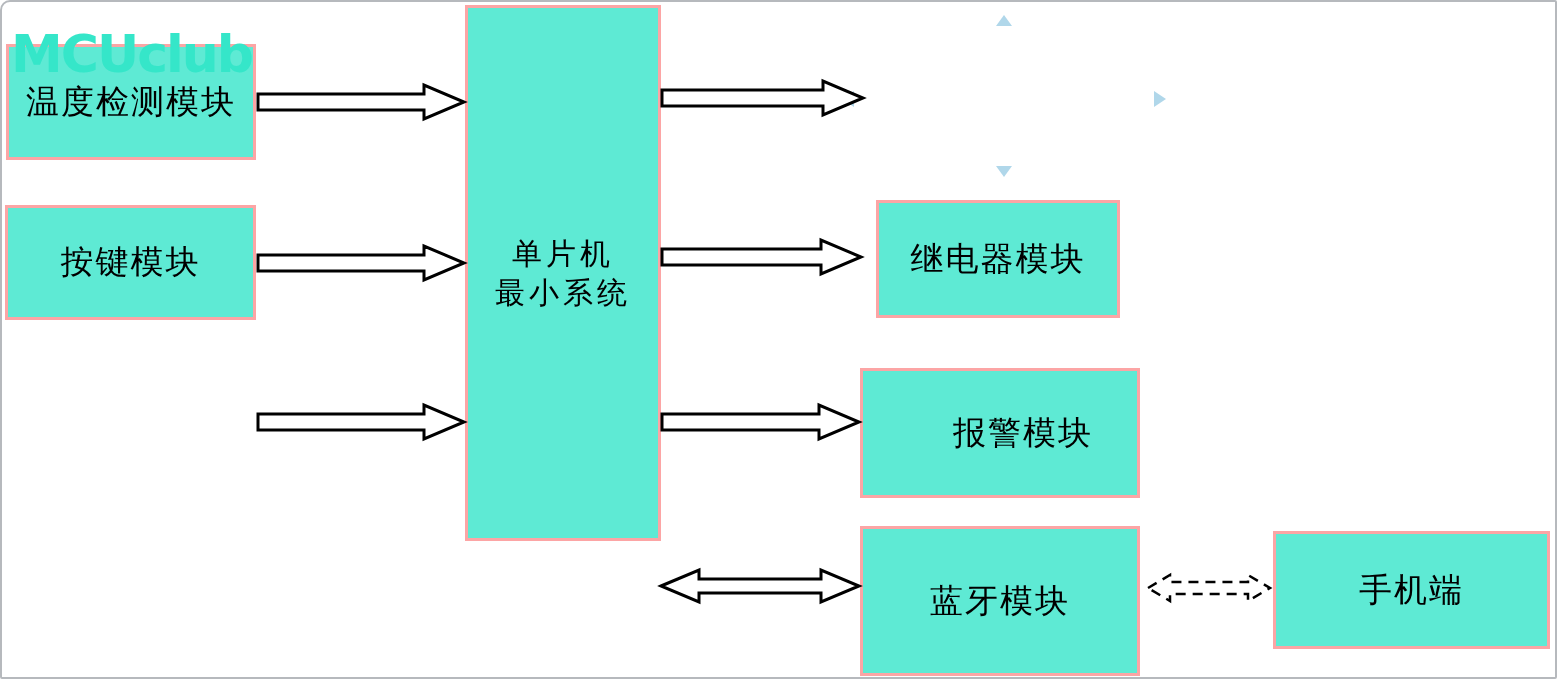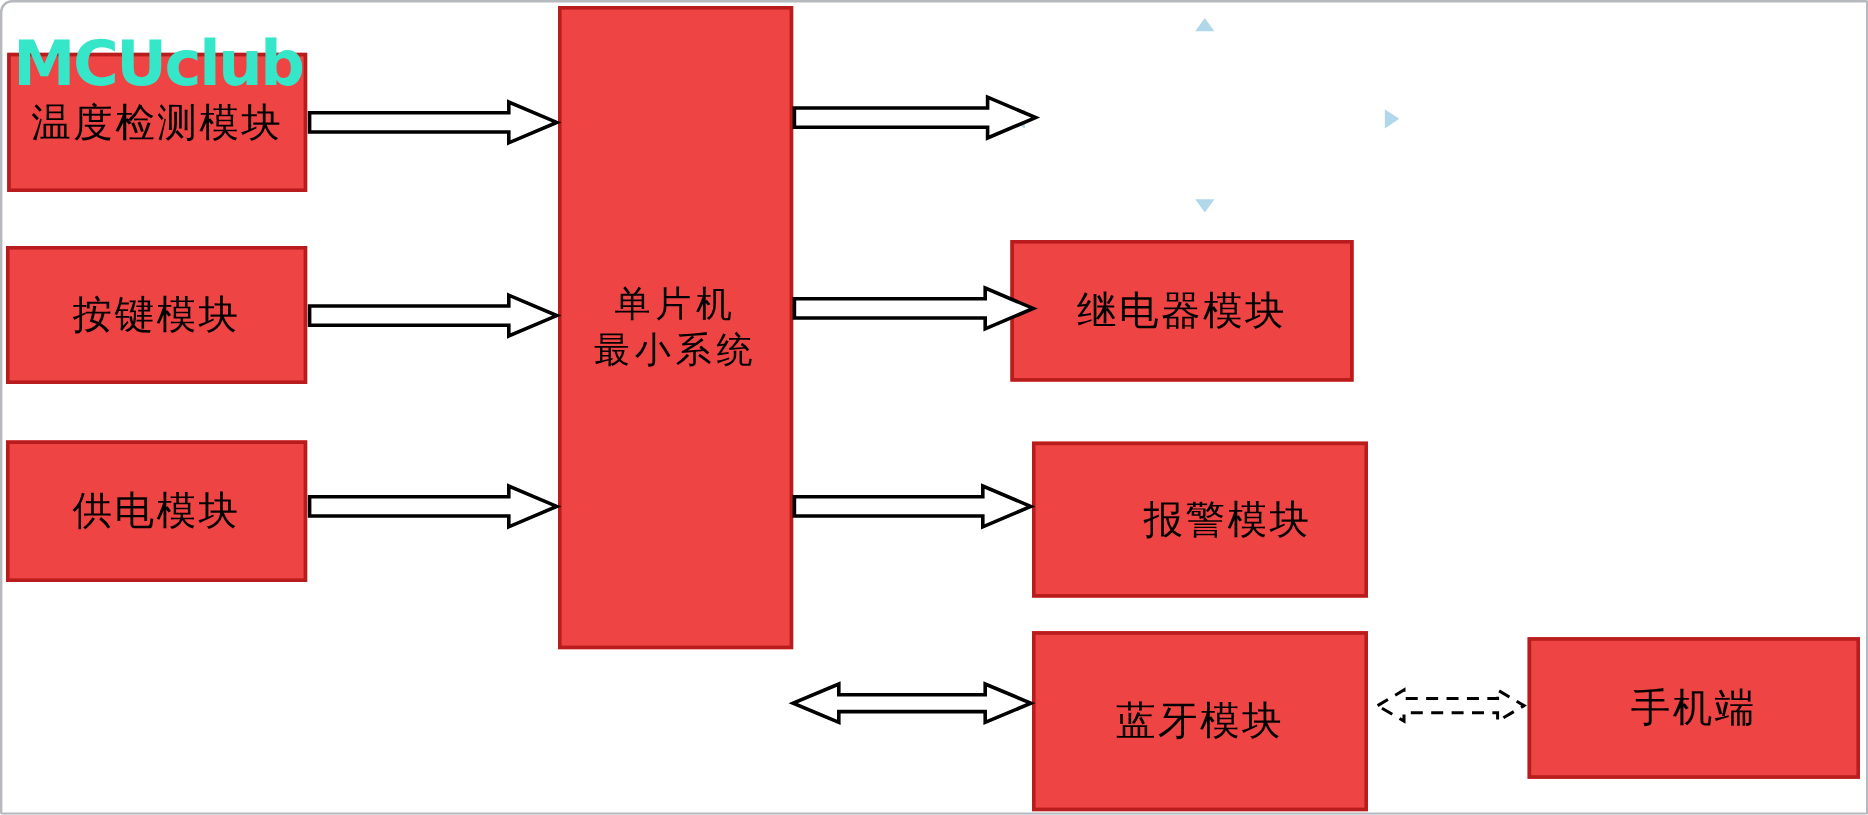--- a/index.html
+++ b/index.html
@@ -12,40 +12,40 @@
     background: #ffffff;
     border: 2px solid #b6b9bd;
     border-radius: 10px 2px 2px 2px;
     overflow: hidden;
     font-family: "Liberation Serif", "DejaVu Serif", serif;
   }
 
   .box {
     position: absolute;
     box-sizing: border-box;
-    border: 3px solid #b91c1c;
-    background: #ef4444;
+    border: 3px solid #fca5a5;
+    background: #5eead4;
     display: flex;
     align-items: center;
     justify-content: center;
     text-align: center;
     color: #000000;
     font-size: 33px;
     letter-spacing: 2px;
   }
 
   .box .lbl { pointer-events: none; }
 
   #box-temp      { left: 4px;    top: 42px;  width: 250px; height: 116px; }
   #box-key       { left: 3px;    top: 203px; width: 251px; height: 115px; }
   #box-power     { left: 3px;    top: 365px; width: 251px; height: 118px; }
   #box-mcu       { left: 463px;  top: 3px;   width: 196px; height: 536px;
                    flex-direction: column; font-size: 30px; line-height: 39px; letter-spacing: 4px; }
   #box-display   { left: 862px;  top: 38px;  width: 280px; height: 117px; }
-  #box-relay     { left: 840px;  top: 198px; width: 286px; height: 118px; }
+  #box-relay     { left: 874px;  top: 198px; width: 244px; height: 118px; }
   #box-alarm     { left: 858px;  top: 366px; width: 280px; height: 130px; padding-left: 46px; }
   #box-bluetooth { left: 858px;  top: 524px; width: 280px; height: 150px; }
   #box-phone     { left: 1271px; top: 529px; width: 277px; height: 118px; }
 
   #watermark {
     position: absolute;
     left: 9px;
     top: 22px;
     z-index: 30;
     font-family: "DejaVu Sans", sans-serif;
@@ -77,23 +77,20 @@
   <div id="watermark">MCUclub</div>
 
   <div class="box" id="box-temp">
     <span class="lbl">温度检测模块</span>
   </div>
 
   <div class="box" id="box-key">
     <span class="lbl">按键模块</span>
   </div>
 
-  <div class="box" id="box-power">
-    <span class="lbl">供电模块</span>
-  </div>
 
   <div class="box" id="box-mcu">
     <span class="lbl">单片机</span>
     <span class="lbl">最小系统</span>
   </div>
 
 
   <div class="box" id="box-relay">
     <span class="lbl">继电器模块</span>
   </div>

